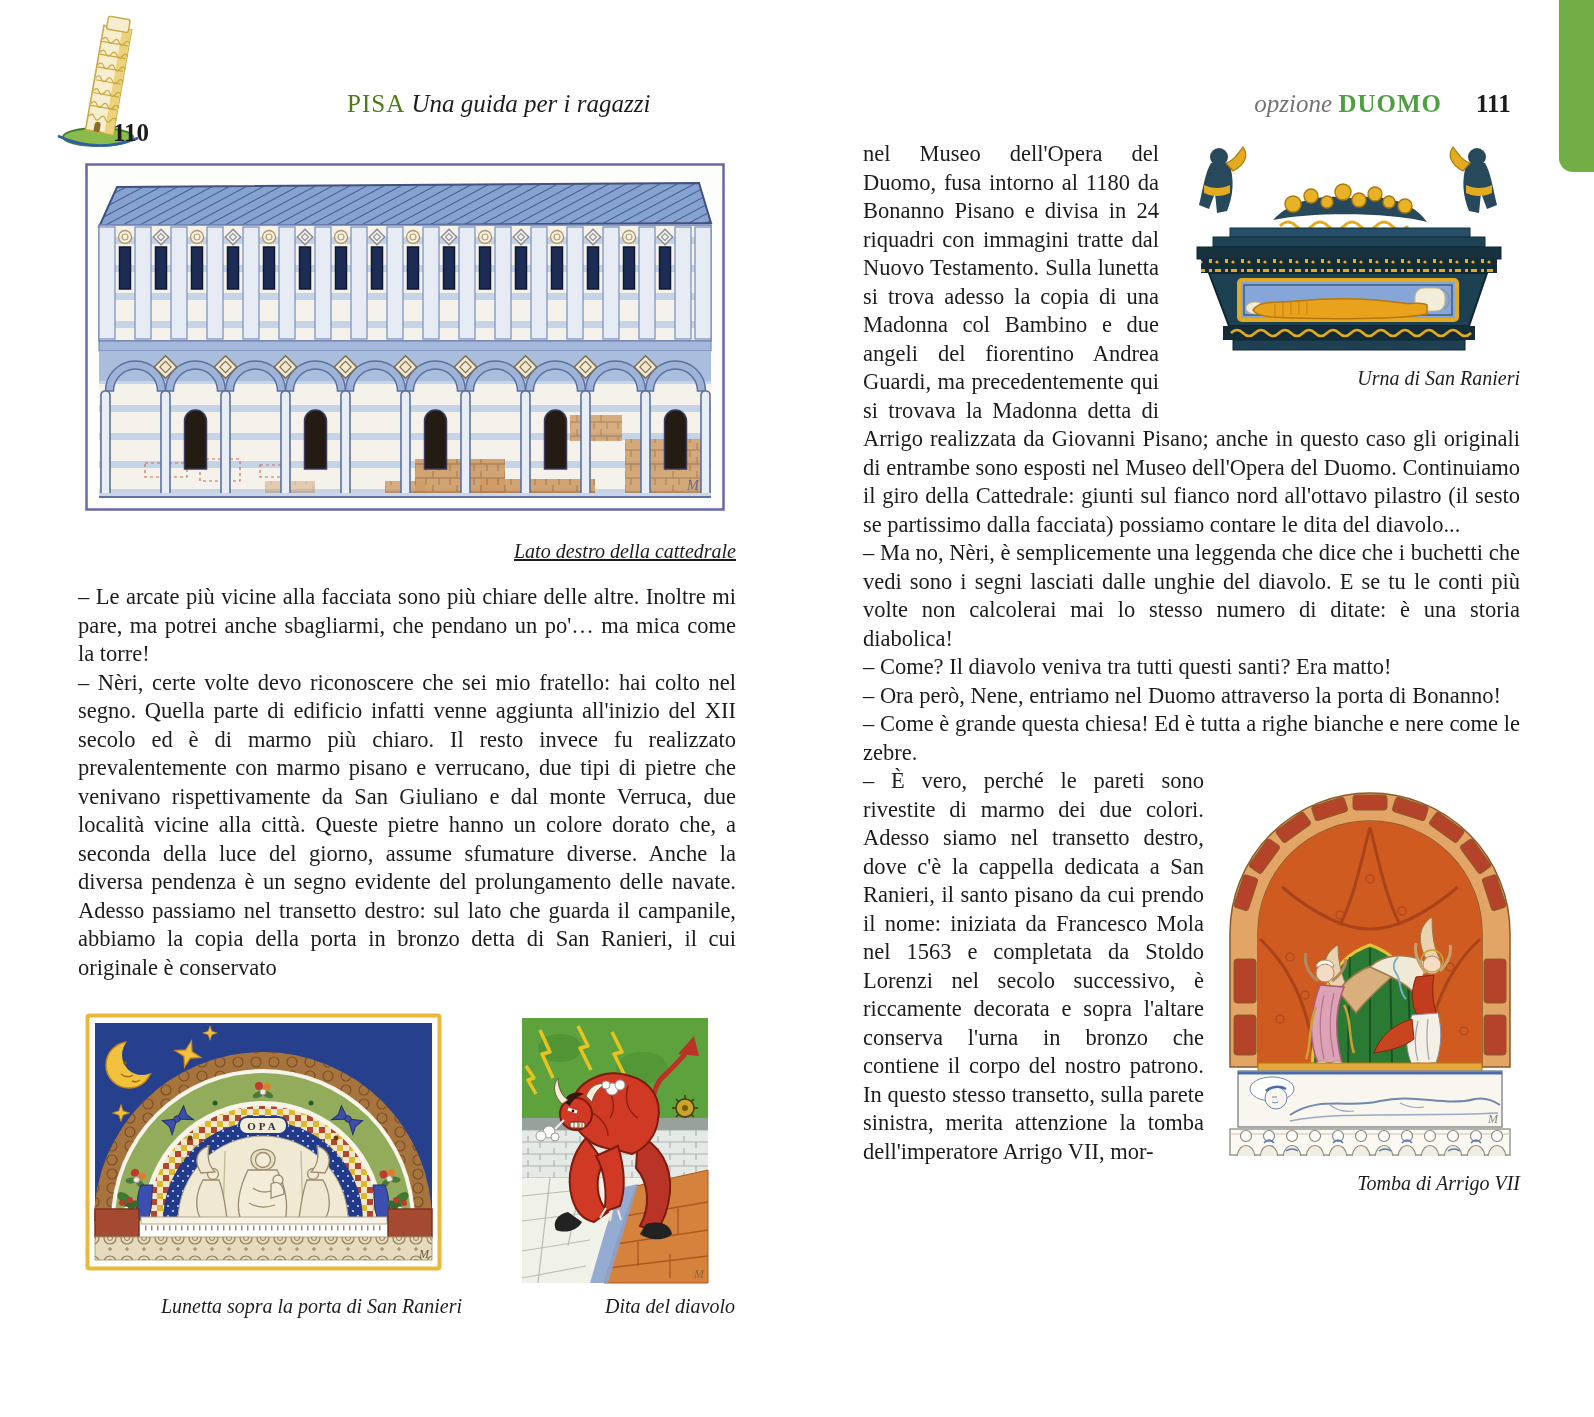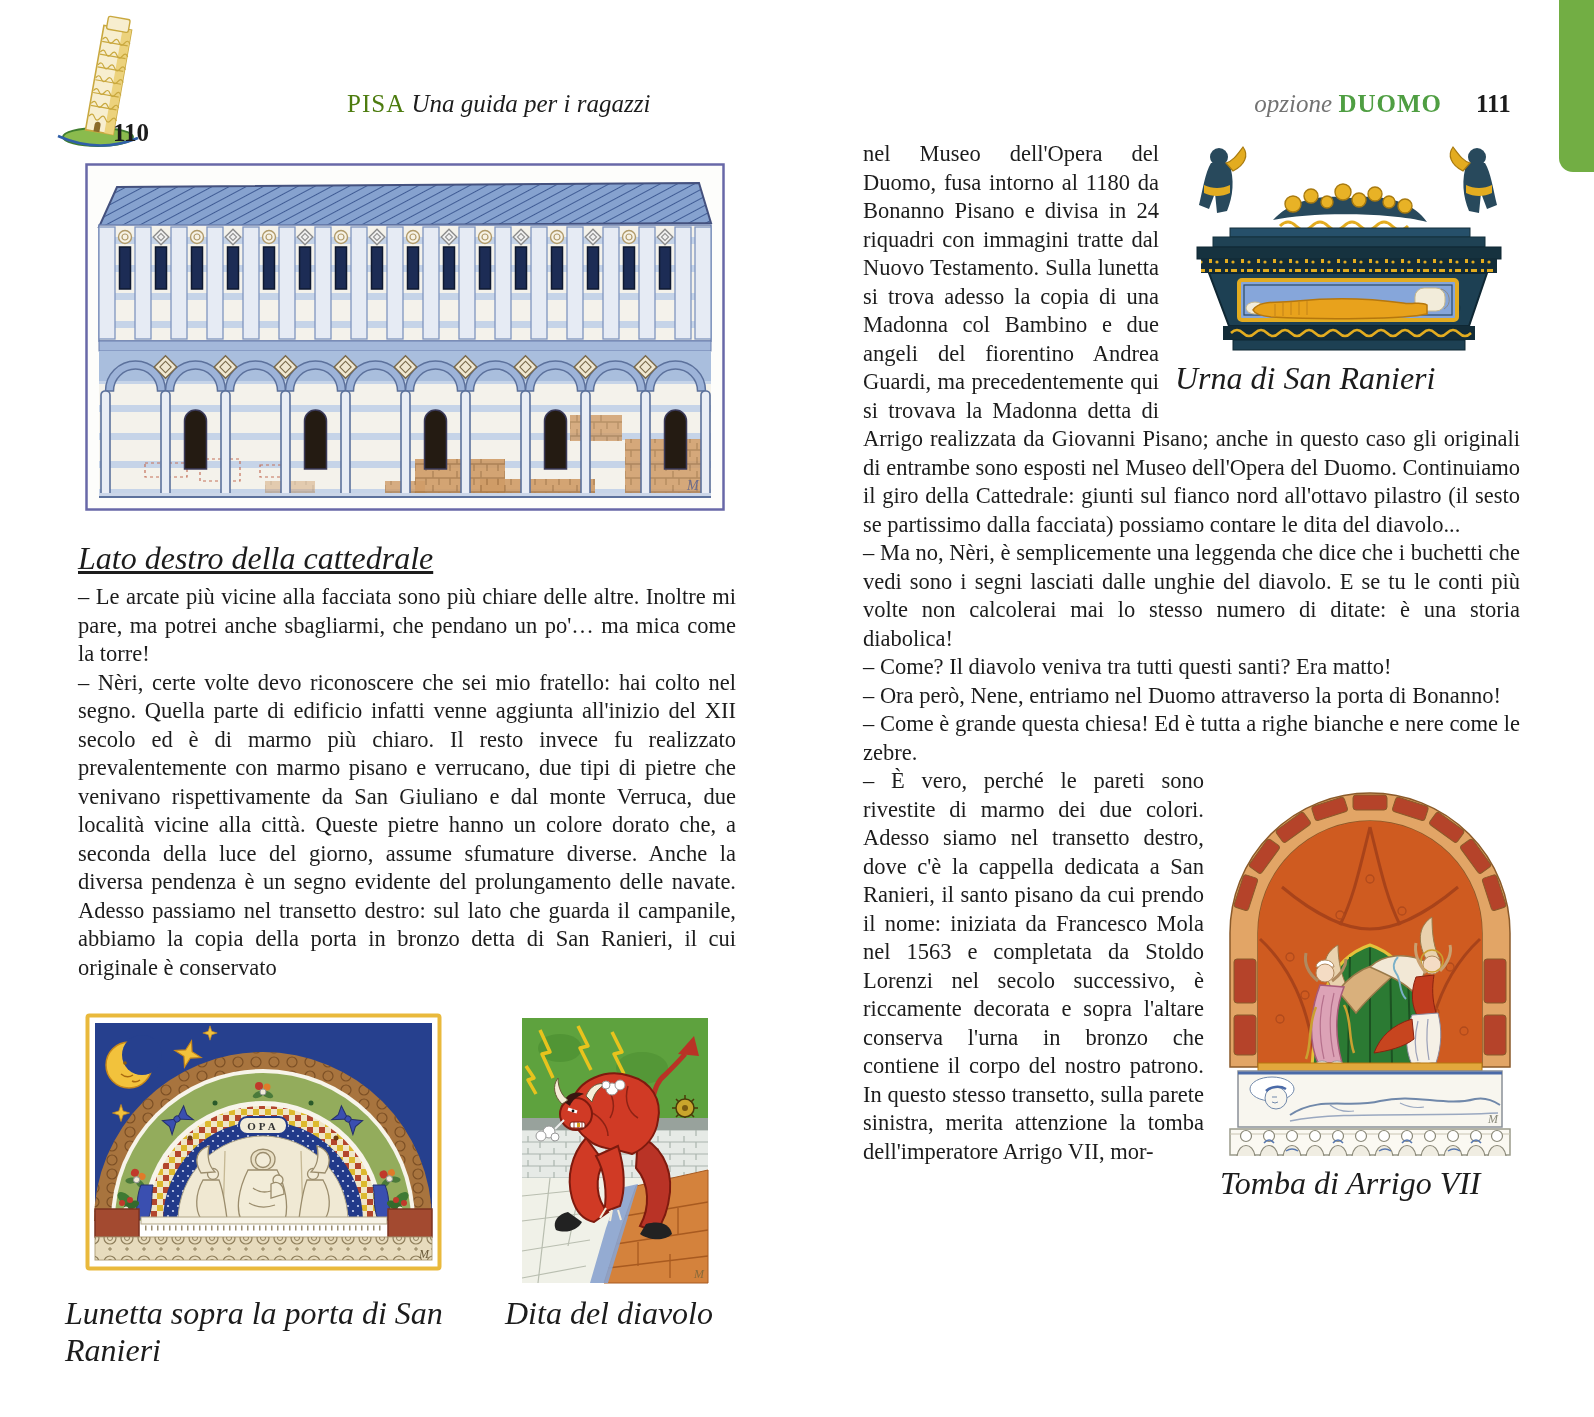--- a/index.html
+++ b/index.html
@@ -11,21 +11,21 @@
   .brand{color:#4d7c0f;letter-spacing:1px;}
   .hdr-title{font-style:italic;font-family:Liberation Serif, serif;}
   .hdr-right{position:absolute;font-size:25px;white-space:nowrap;text-align:right;}
   .opzione{font-style:italic;color:#737373;}
   .section{font-weight:bold;color:#4f9e42;letter-spacing:1px;}
   .green-tab{position:absolute;right:0;top:0;width:35px;height:172px;background:#72ae44;
              border-radius:0 0 0 14px;}
   
   .body-text{position:absolute;font-size:22.5px;line-height:28.5px;text-align:justify;}
   .body-text p{margin:0;}
-  .fig-caption{font-style:italic;font-size:32px;text-align:left;margin-top:12px;}
+  .fig-caption{font-style:italic;font-size:20px;text-align:right;margin-top:12px;}
   .abs{position:absolute;}
   .fig-right{float:right;clear:right;margin:0 0 8px 16px;}
   .sig{font-style:italic;}
   svg{display:block;}
 </style>
 </head>
 <body>
 
 <div class="canvas">
 

